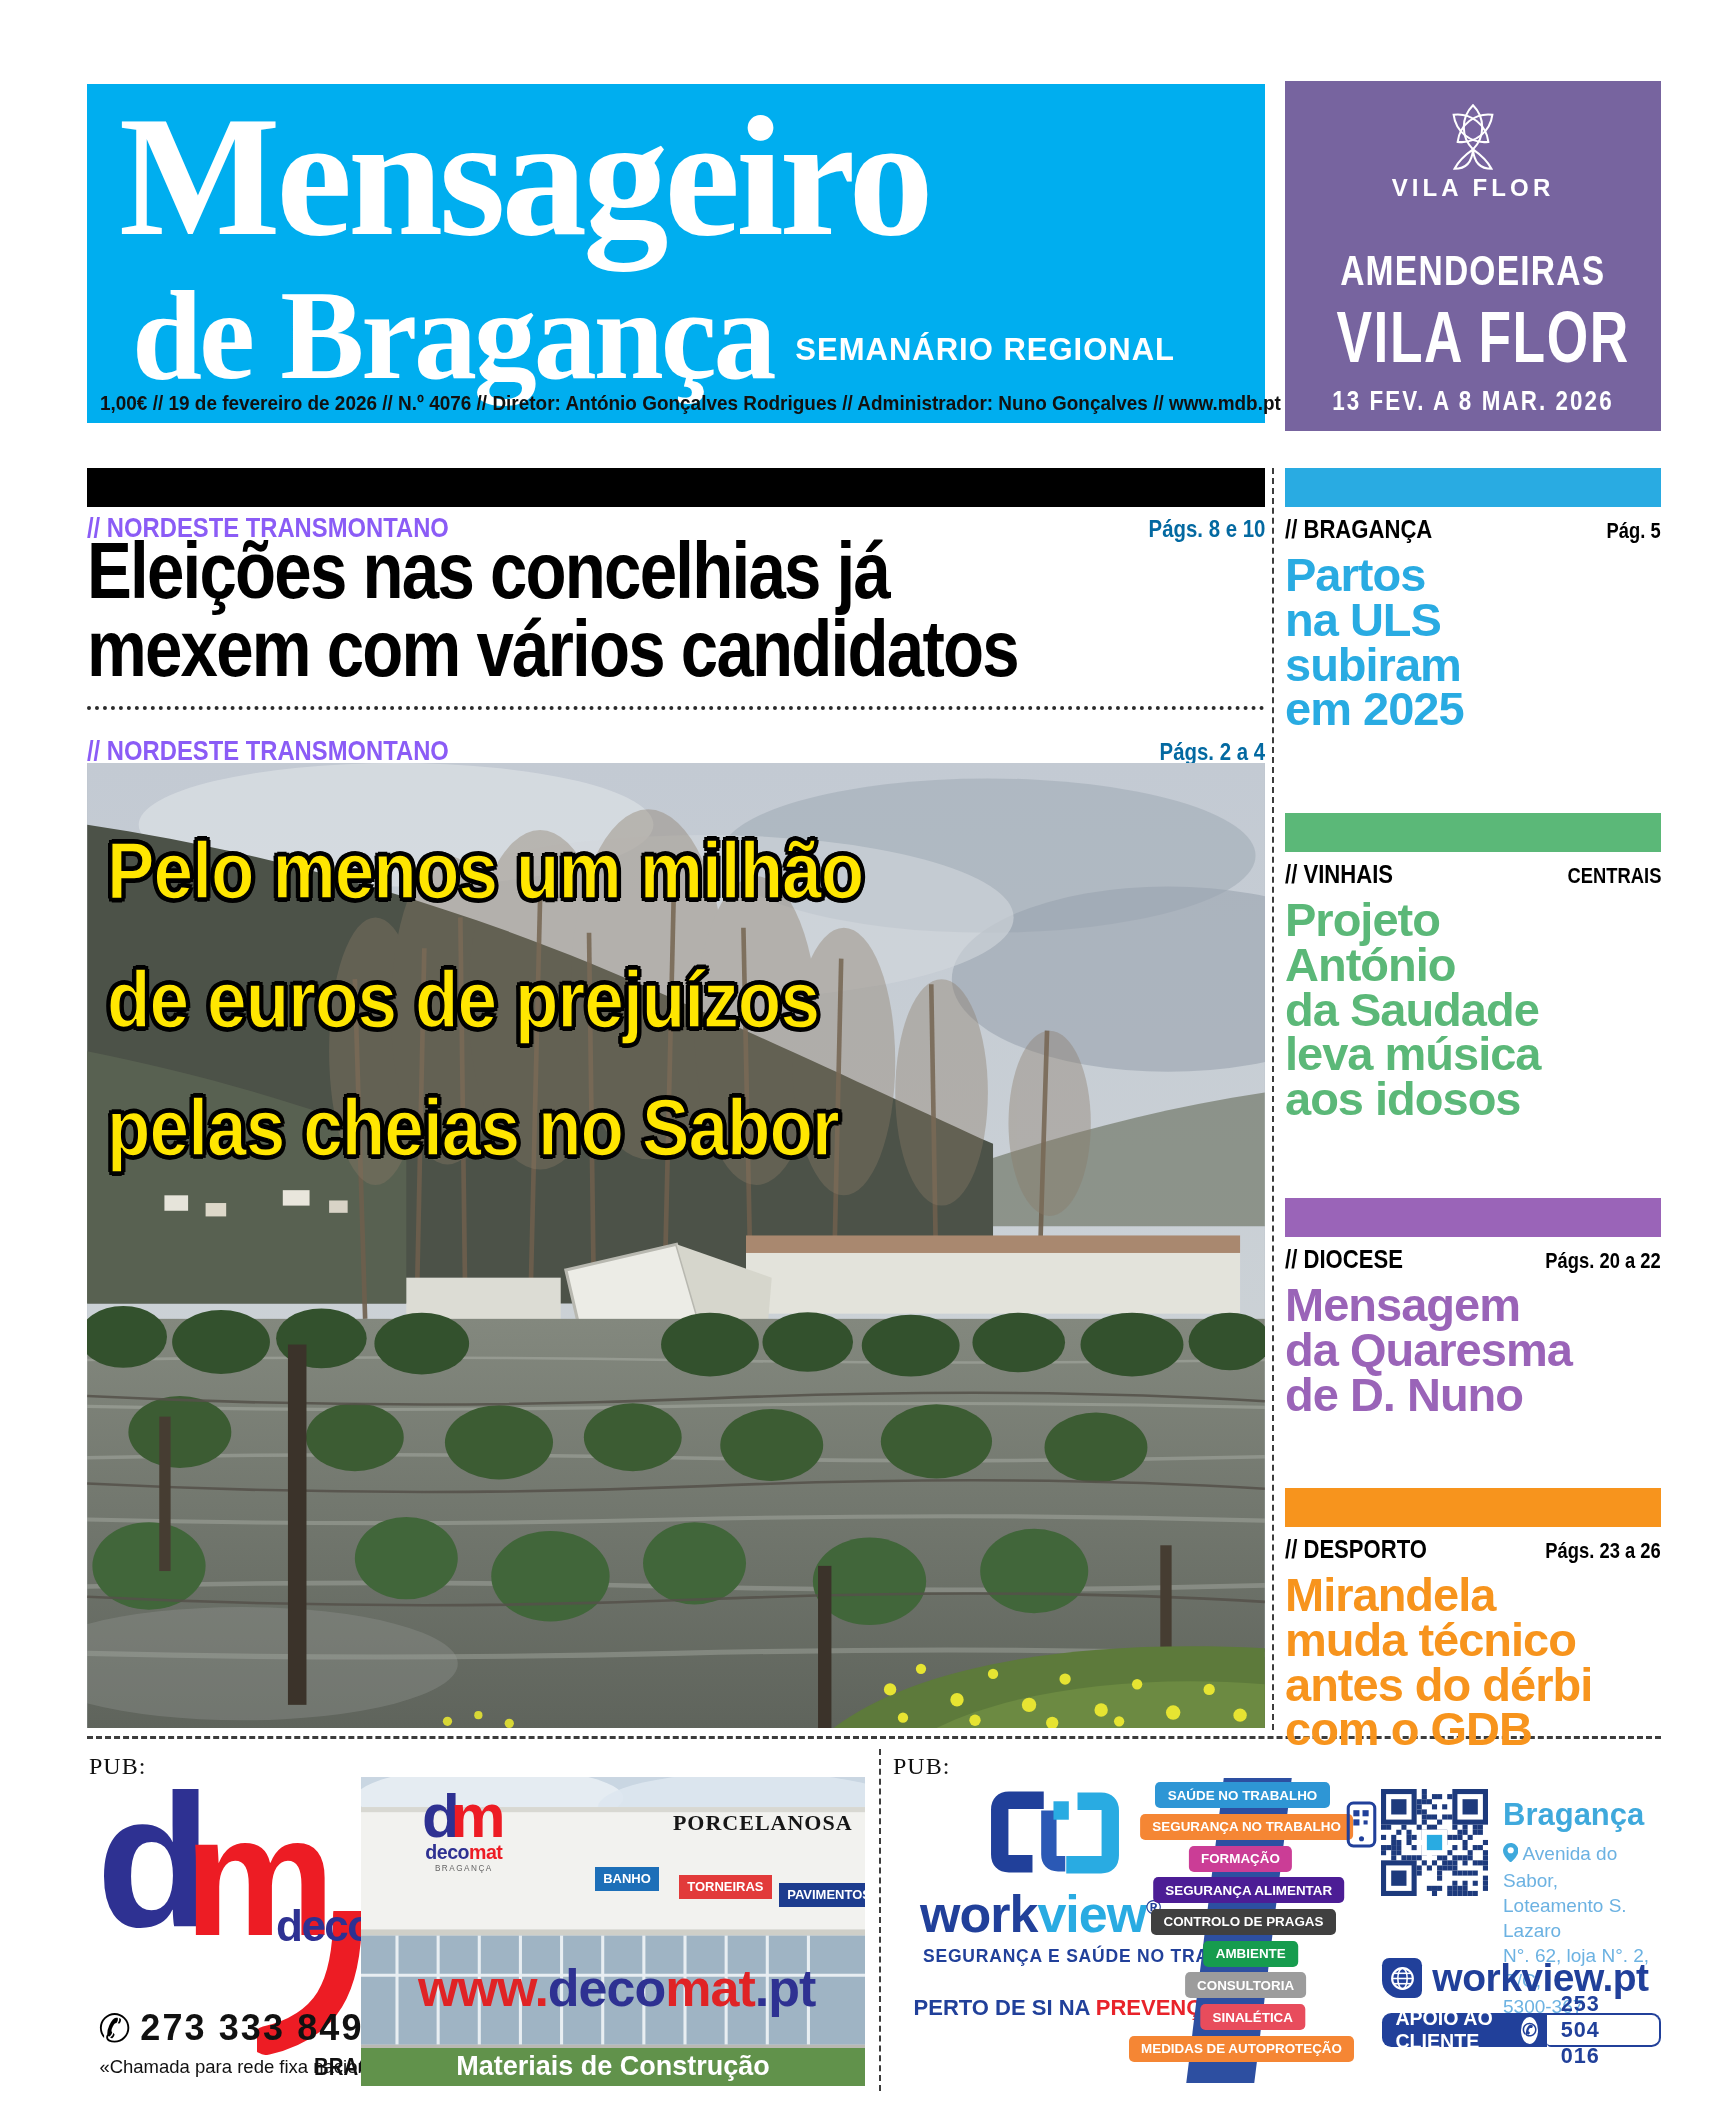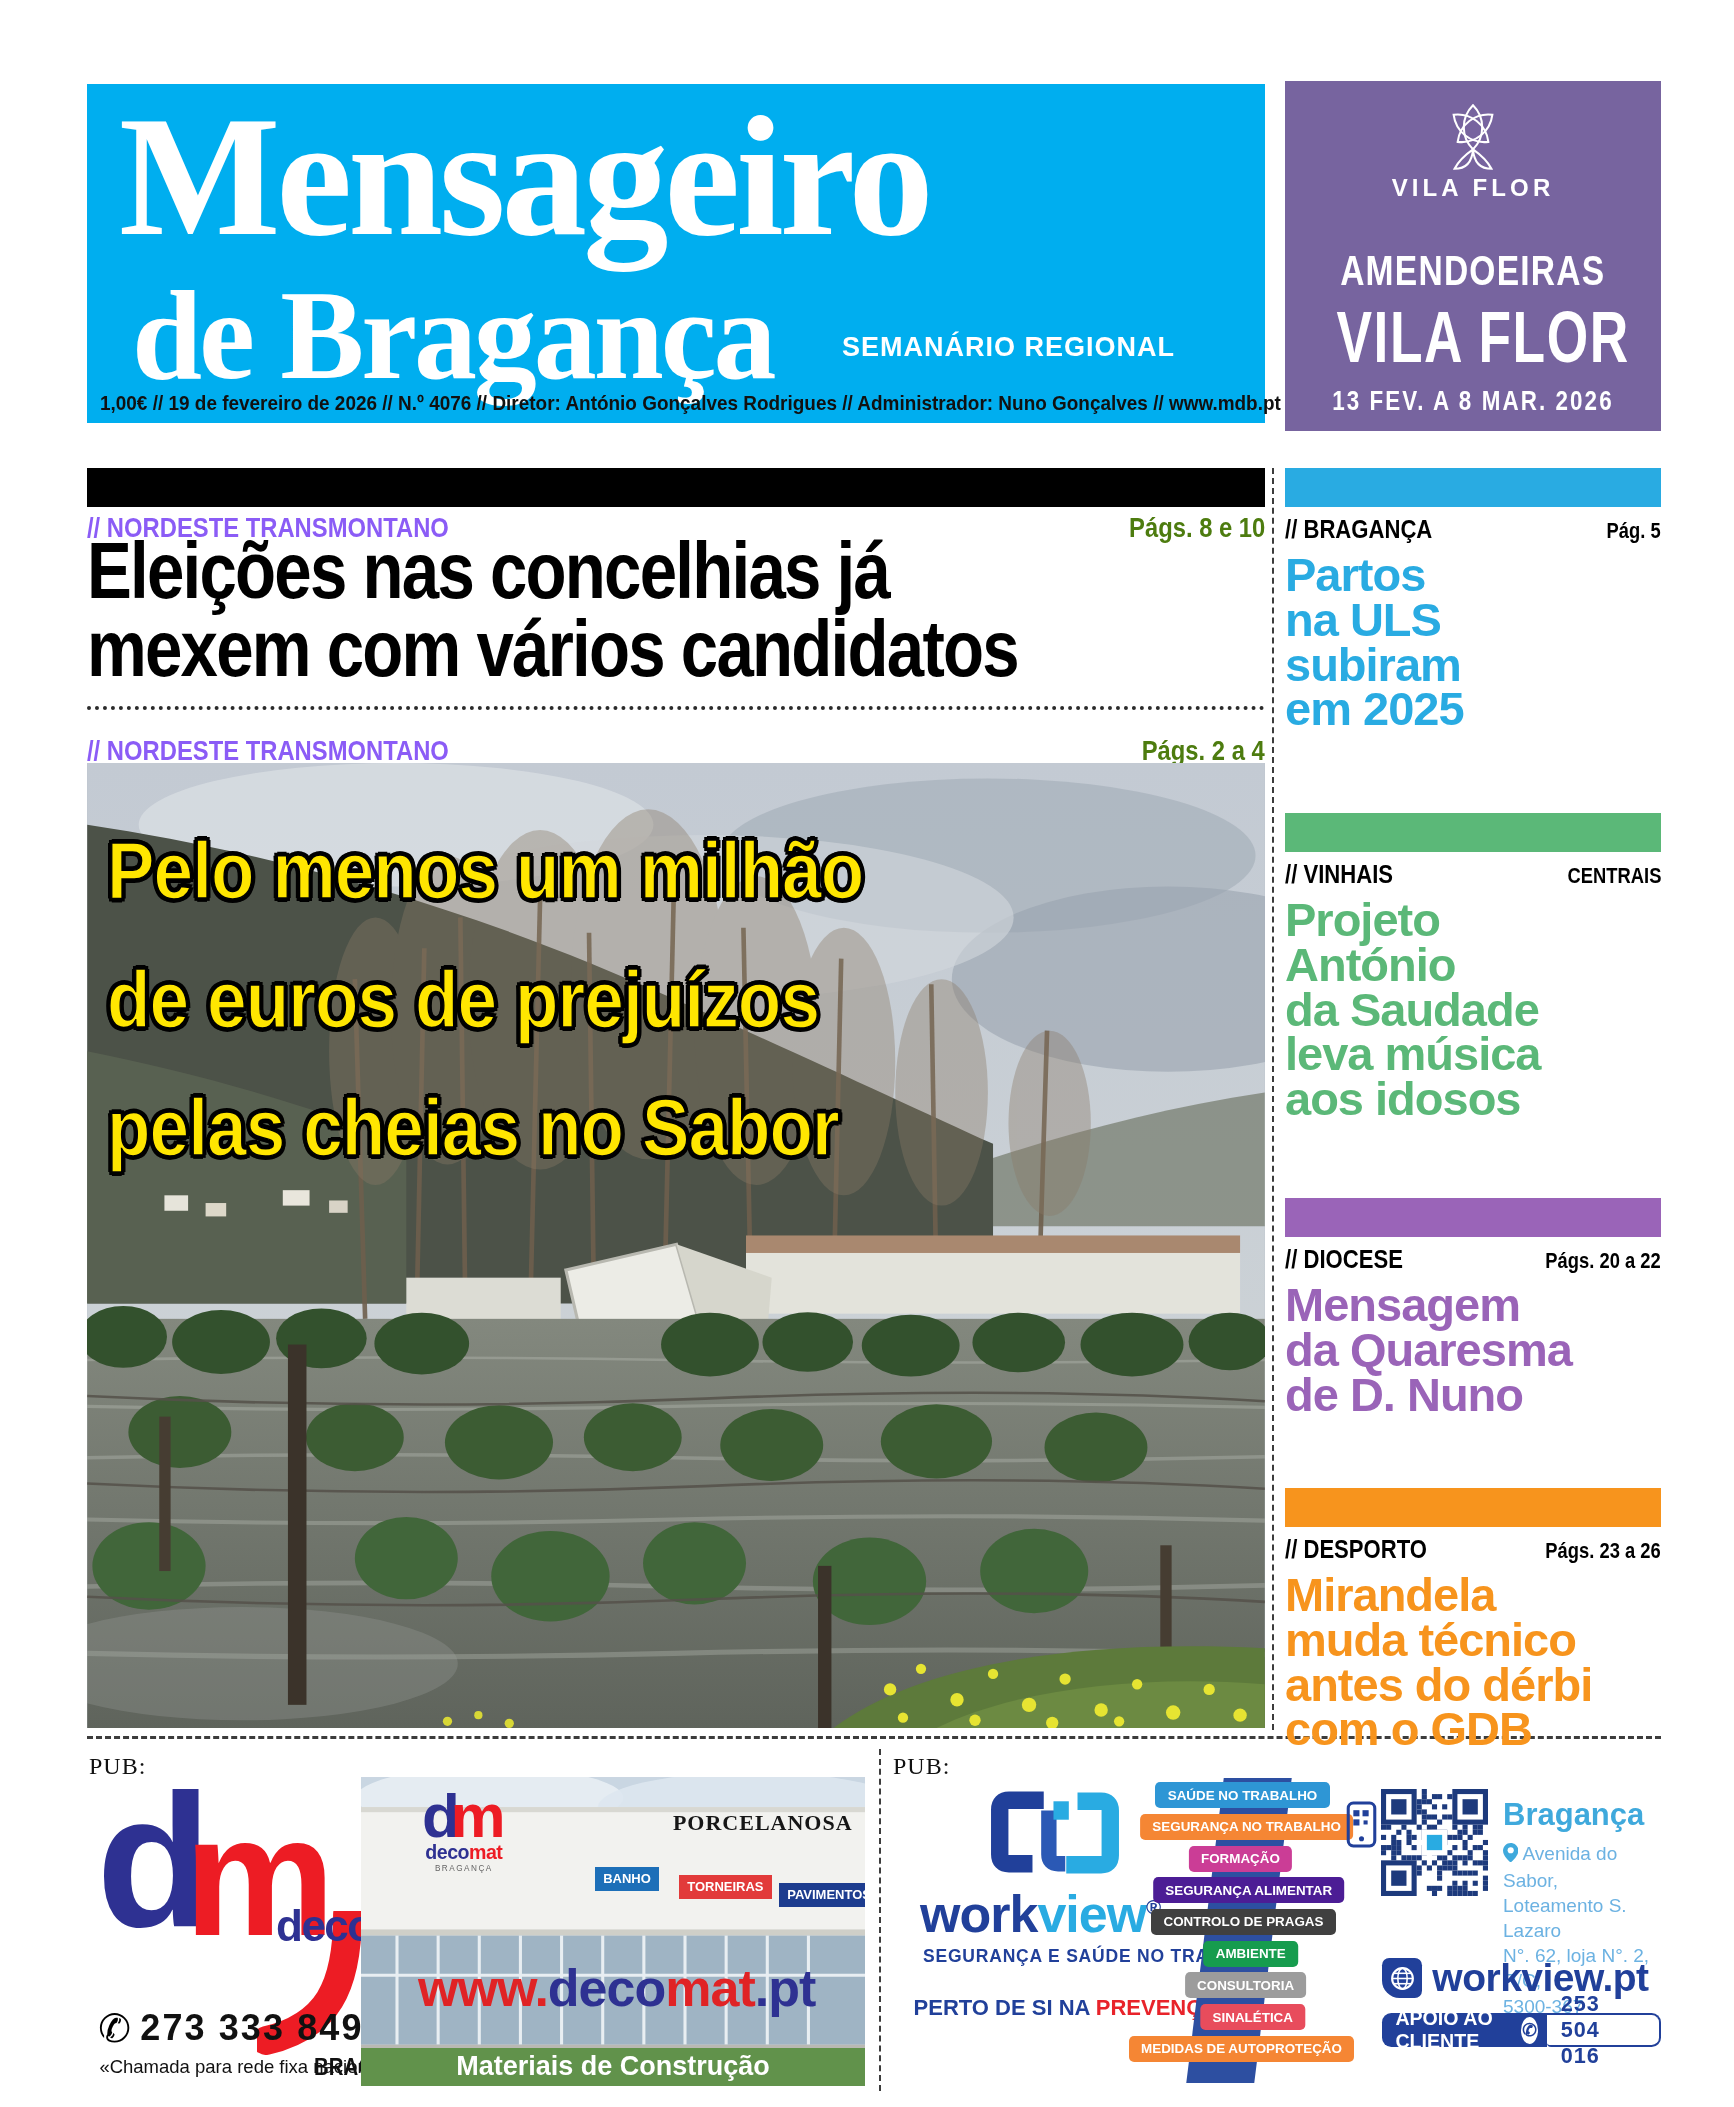--- a/index.html
+++ b/index.html
@@ -9,38 +9,38 @@
   .cond{display:inline-block;transform:scaleX(.85);transform-origin:left center;white-space:nowrap;}
   .cond-r{display:inline-block;transform:scaleX(.85);transform-origin:right center;white-space:nowrap;}
   .cond-c{display:inline-block;transform:scaleX(.8);transform-origin:center center;white-space:nowrap;}
 
   
   .masthead{left:87px;top:84px;width:1178px;height:339px;}
   .m-title1{left:32px;top:7.2px;font-family:"Liberation Serif",serif;font-weight:700;
             font-size:171px;line-height:1;color:#fff;letter-spacing:-4.1px;}
   .m-title2{left:45px;top:189px;font-family:"Liberation Serif",serif;font-weight:700;
             font-size:126px;line-height:1;color:#fff;letter-spacing:-3.1px;}
-  .m-tagline{right:90px;top:248px;font-size:27px;font-weight:700;color:#fff;letter-spacing:1px;}
+  .m-tagline{right:90px;top:248px;font-size:31px;font-weight:700;color:#fff;letter-spacing:1px;}
   .m-info{left:13.4px;bottom:8.2px;font-size:20.6px;font-weight:700;color:#111;}
 
   
   .vilaflor{left:1285px;top:81px;width:376px;height:350px;color:#fff;text-align:center;}
   .vf-logo{margin:17.5px auto 3.1px auto;display:block;}
   .vf-brand{font-size:24px;font-weight:700;letter-spacing:4.1px;}
   .vf-line1{margin-top:45px;font-size:42px;font-weight:700;letter-spacing:1.5px;}
   .vf-line2{margin-top:6.2px;font-size:72px;font-weight:700;line-height:1;letter-spacing:2.1px;}
   .vf-dates{margin-top:12.4px;font-size:28px;font-weight:700;letter-spacing:2.6px;}
 
   
   .blackbar{left:87px;top:468px;width:1178px;height:39px;background:#000;}
   .krow{width:1178px;display:flex;justify-content:space-between;align-items:baseline;}
   .krow1{left:87px;top:512px;}
   .krow2{left:87px;top:735px;}
   .kicker{font-size:28px;font-weight:700;color:#8b5cf6;}
-  .kpages{font-size:28px;font-weight:700;color:#4d7c0f;}
+  .kpages{font-size:24px;font-weight:700;color:#0369a1;}
   .headline1{left:87px;top:532px;width:1178px;color:#000;font-weight:700;
              font-size:80px;line-height:.97;letter-spacing:-2.1px;}
   .headline1 .cond{transform:scaleX(.84);}
   .dotline{left:87px;top:706px;width:1178px;border-top:4.1px dotted #2b2b2b;}
 
   .photo{left:87px;top:763px;width:1178px;height:965px;overflow:hidden;background:#b9c0c9;}
   .photo svg{position:absolute;left:0;top:0;}
   .overlay{left:19.6px;top:25px;line-height:1.16;font-weight:700;font-size:79px;letter-spacing:-1px;}
   .yellow-line{display:block;
     -webkit-text-stroke:1.5px #000;

